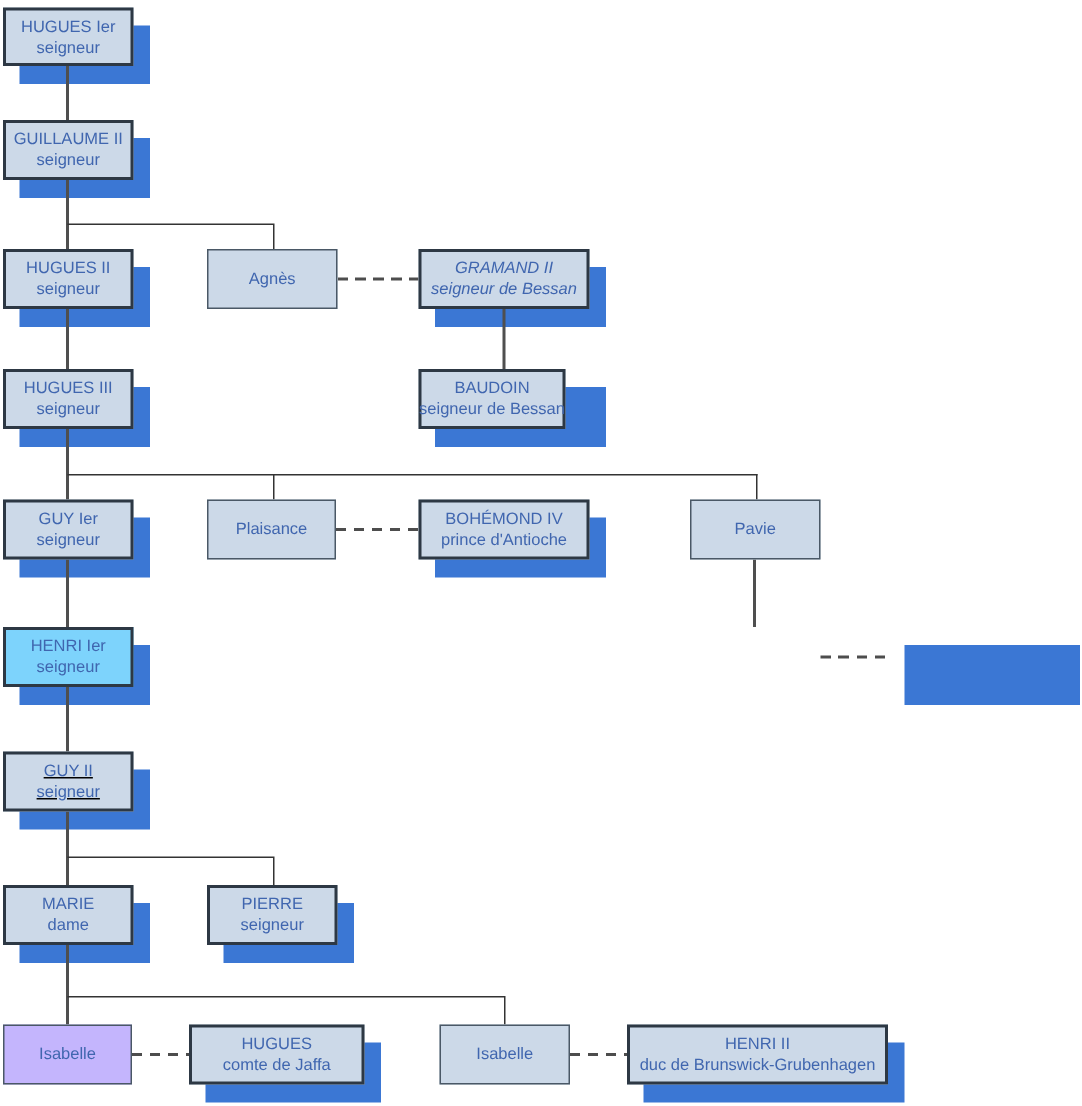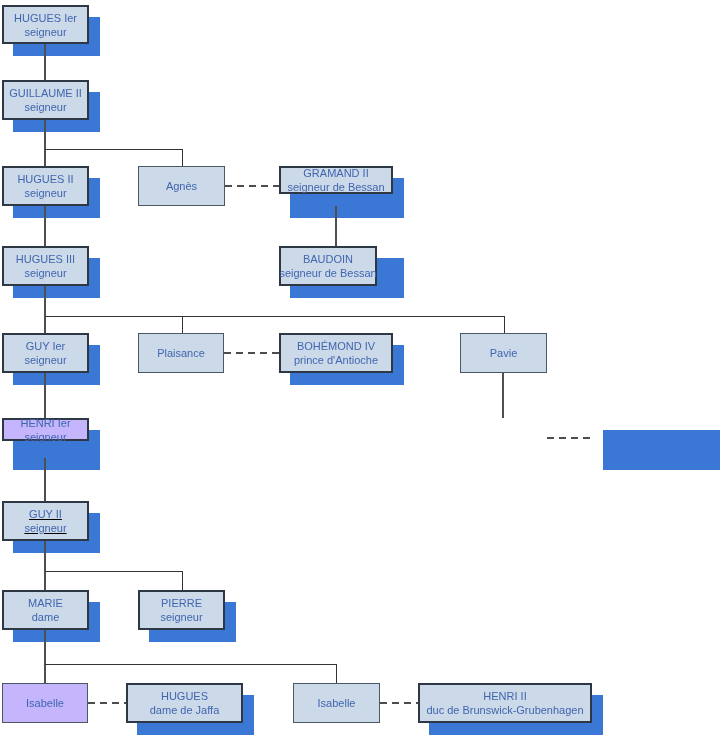--- a/index.html
+++ b/index.html
@@ -91,21 +91,21 @@
       <span class="nm" style="color: rgb(64, 102, 175);">GUILLAUME II</span>
       <span class="st" style="color: rgb(64, 102, 175);">seigneur</span>
     </div>
     <div class="node bordered" style="background: rgb(204, 217, 232); border-color: rgb(45, 56, 68); left: 2px; top: 166px; width: 87px; height: 40px;">
       <span class="nm" style="color: rgb(64, 102, 175);">HUGUES II</span>
       <span class="st" style="color: rgb(64, 102, 175);">seigneur</span>
     </div>
     <div class="node plain" style="background: rgb(204, 217, 232); border-color: rgb(74, 88, 102); left: 138px; top: 166px; width: 87px; height: 40px;">
       <span class="nm" style="color: rgb(64, 102, 175);">Agnès</span>
     </div>
-    <div class="node bordered" style="background: rgb(204, 217, 232); border-color: rgb(45, 56, 68); left: 279px; top: 166px; width: 114px; height: 28px;">
+    <div class="node bordered" style="background: rgb(204, 217, 232); border-color: rgb(45, 56, 68); left: 279px; top: 166px; width: 114px; height: 40px; font-style: italic;">
       <span class="nm" style="color: rgb(64, 102, 175);">GRAMAND II</span>
       <span class="st" style="color: rgb(64, 102, 175);">seigneur de Bessan</span>
     </div>
     <div class="node bordered" style="background: rgb(204, 217, 232); border-color: rgb(45, 56, 68); left: 2px; top: 246px; width: 87px; height: 40px;">
       <span class="nm" style="color: rgb(64, 102, 175);">HUGUES III</span>
       <span class="st" style="color: rgb(64, 102, 175);">seigneur</span>
     </div>
     <div class="node bordered" style="background: rgb(204, 217, 232); border-color: rgb(45, 56, 68); left: 279px; top: 246px; width: 98px; height: 40px;">
       <span class="nm" style="color: rgb(64, 102, 175);">BAUDOIN</span>
       <span class="st" style="color: rgb(64, 102, 175);">seigneur de Bessan</span>
@@ -117,42 +117,42 @@
     <div class="node plain" style="background: rgb(204, 217, 232); border-color: rgb(74, 88, 102); left: 138px; top: 333px; width: 86px; height: 40px;">
       <span class="nm" style="color: rgb(64, 102, 175);">Plaisance</span>
     </div>
     <div class="node bordered" style="background: rgb(204, 217, 232); border-color: rgb(45, 56, 68); left: 279px; top: 333px; width: 114px; height: 40px;">
       <span class="nm" style="color: rgb(64, 102, 175);">BOHÉMOND IV</span>
       <span class="st" style="color: rgb(64, 102, 175);">prince d'Antioche</span>
     </div>
     <div class="node plain" style="background: rgb(204, 217, 232); border-color: rgb(74, 88, 102); left: 460px; top: 333px; width: 87px; height: 40px;">
       <span class="nm" style="color: rgb(64, 102, 175);">Pavie</span>
     </div>
-    <div class="node bordered" style="background: #c4b5fd; border-color: rgb(45, 56, 68); left: 2px; top: 418px; width: 87px; height: 23px;">
+    <div class="node bordered" style="background: #7dd3fc; border-color: rgb(45, 56, 68); left: 2px; top: 418px; width: 87px; height: 40px;">
       <span class="nm" style="color: rgb(64, 102, 175);">HENRI Ier</span>
       <span class="st" style="color: rgb(64, 102, 175);">seigneur</span>
     </div>
     <div class="node bordered" style="background: rgb(204, 217, 232); border-color: rgb(45, 56, 68); left: 2px; top: 501px; width: 87px; height: 40px; text-decoration: underline;">
       <span class="nm" style="color: rgb(64, 102, 175);">GUY II</span>
       <span class="st" style="color: rgb(64, 102, 175);">seigneur</span>
     </div>
     <div class="node bordered" style="background: rgb(204, 217, 232); border-color: rgb(45, 56, 68); left: 2px; top: 590px; width: 87px; height: 40px;">
       <span class="nm" style="color: rgb(64, 102, 175);">MARIE</span>
       <span class="st" style="color: rgb(64, 102, 175);">dame</span>
     </div>
     <div class="node bordered" style="background: rgb(204, 217, 232); border-color: rgb(45, 56, 68); left: 138px; top: 590px; width: 87px; height: 40px;">
       <span class="nm" style="color: rgb(64, 102, 175);">PIERRE</span>
       <span class="st" style="color: rgb(64, 102, 175);">seigneur</span>
     </div>
     <div class="node plain" style="background: #c4b5fd; border-color: rgb(74, 88, 102); left: 2px; top: 683px; width: 86px; height: 40px;">
       <span class="nm" style="color: rgb(64, 102, 175);">Isabelle</span>
     </div>
     <div class="node bordered" style="background: rgb(204, 217, 232); border-color: rgb(45, 56, 68); left: 126px; top: 683px; width: 117px; height: 40px;">
       <span class="nm" style="color: rgb(64, 102, 175);">HUGUES</span>
-      <span class="st" style="color: rgb(64, 102, 175);">dame de Jaffa</span>
+      <span class="st" style="color: rgb(64, 102, 175);">comte de Jaffa</span>
     </div>
     <div class="node plain" style="background: rgb(204, 217, 232); border-color: rgb(74, 88, 102); left: 293px; top: 683px; width: 87px; height: 40px;">
       <span class="nm" style="color: rgb(64, 102, 175);">Isabelle</span>
     </div>
     <div class="node bordered" style="background: rgb(204, 217, 232); border-color: rgb(45, 56, 68); left: 418px; top: 683px; width: 174px; height: 40px;">
       <span class="nm" style="color: rgb(64, 102, 175);">HENRI II</span>
       <span class="st" style="color: rgb(64, 102, 175);">duc de Brunswick-Grubenhagen</span>
     </div>
   </div>
 

